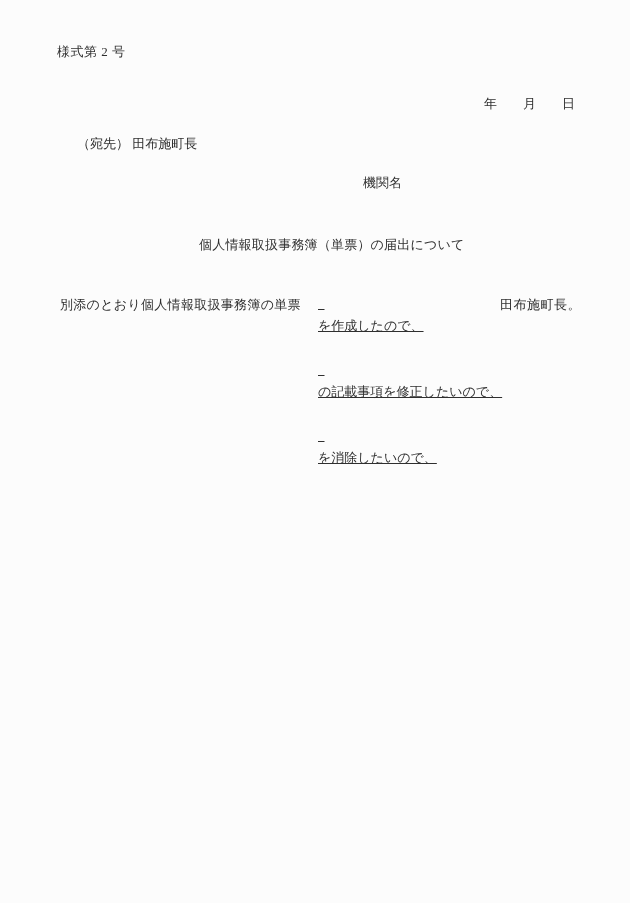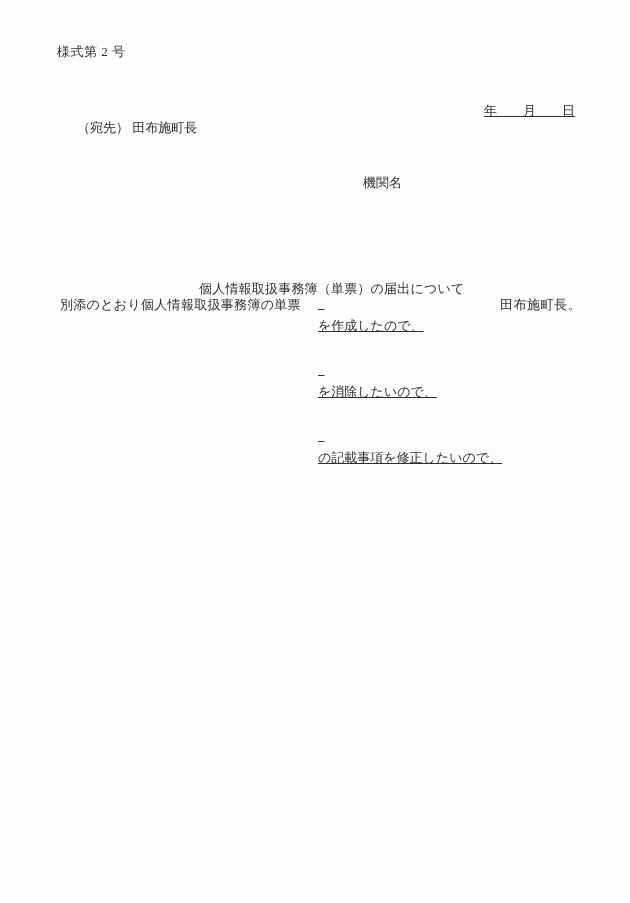--- a/index.html
+++ b/index.html
@@ -12,24 +12,24 @@
     font-family: "Liberation Serif", "DejaVu Serif", serif;
     font-size: 13px;
     color: #2f2f2f;
   }
   .abs {
     position: absolute;
     white-space: pre;
     line-height: 15px;
   }
   #form-number { left: 57px;  top: 44px;  letter-spacing: 0.5px; }
-  #date-line   { left: 484px; top: 103px; text-decoration: underline;  }
-  #addressee   { left: 77px;  top: 120px; }
+  #date-line   { left: 484px; top: 96px;  }
+  #addressee   { left: 77px;  top: 136px; }
   #org-name    { left: 363px; top: 175px; font-family: Liberation Serif, serif; }
-  #doc-title   { left: 199px; top: 237px; letter-spacing: 0.2px; margin-top: 44px; }
+  #doc-title   { left: 199px; top: 237px; letter-spacing: 0.2px; }
   #body-lead   { left: 60px;  top: 297px; letter-spacing: 0.3px; }
   #options     { left: 318px; top: 271px; line-height: 22px; text-decoration: underline; }
   #conclusion  { left: 500px; top: 297px; letter-spacing: 0.5px; }
 </style>
 </head>
 <body style="background: rgb(252, 252, 252); color: rgb(47, 47, 47);">
 
 <div class="abs" id="form-number">様式第 2 号</div>
 
 <div class="abs" id="date-line">年　　月　　日</div>
@@ -37,17 +37,17 @@
 <div class="abs" id="addressee">（宛先） 田布施町長</div>
 
 <div class="abs" id="org-name">機関名</div>
 
 <div class="abs" id="doc-title">個人情報取扱事務簿（単票）の届出について</div>
 
 <div class="abs" id="body-lead">別添のとおり個人情報取扱事務簿の単票</div>
 
 <div class="abs" id="options">
   <div>を作成したので、</div>
+  <div>の記載事項を修正したいので、</div>
   <div>を消除したいので、</div>
-  <div>の記載事項を修正したいので、</div>
 </div>
 
 <div class="abs" id="conclusion">田布施町長。</div>
 
 </body></html>

